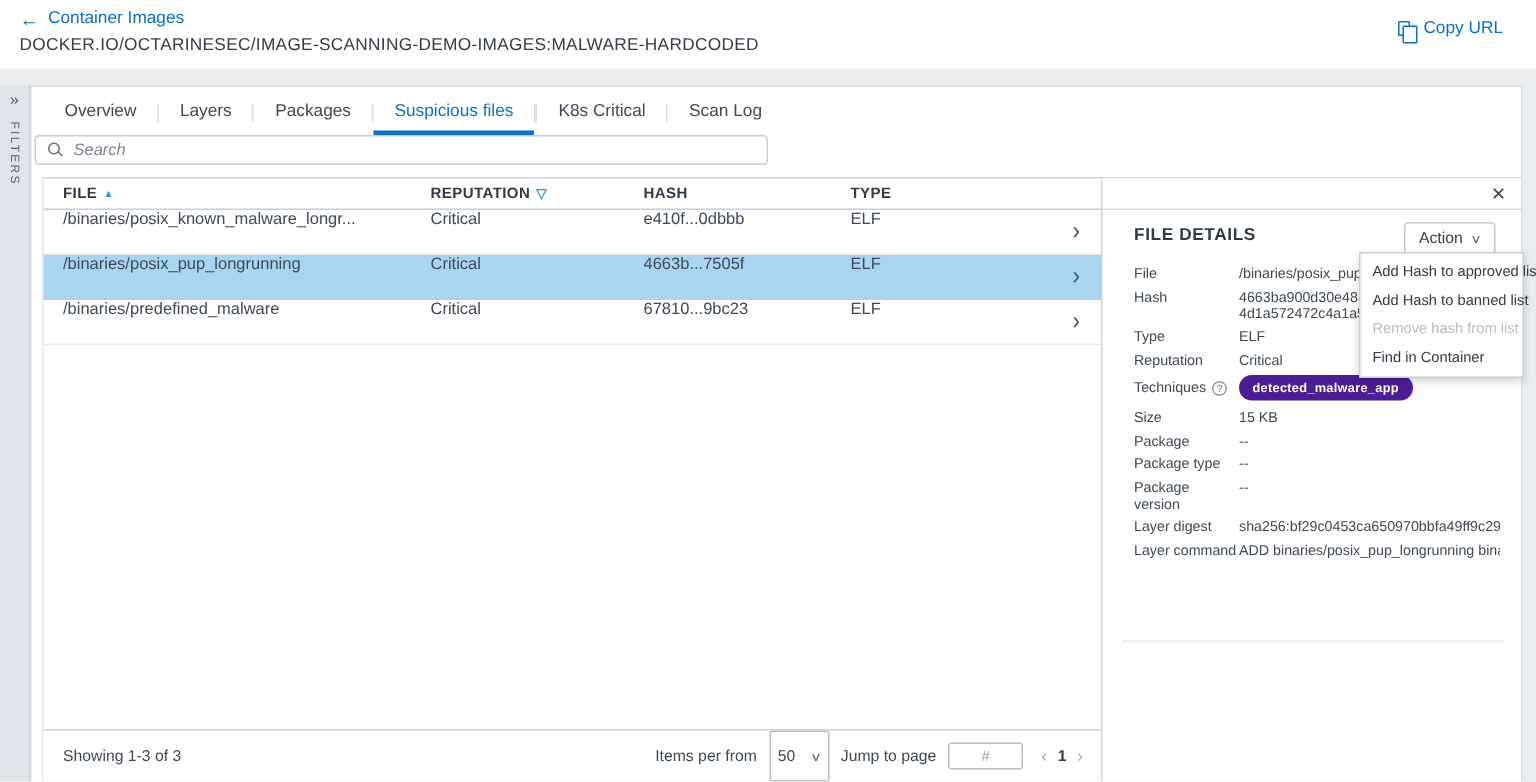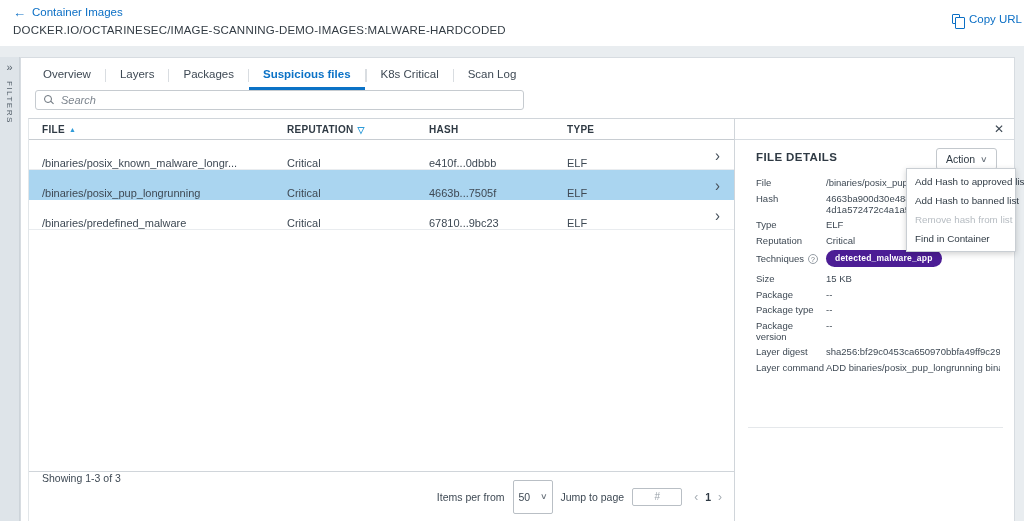--- a/index.html
+++ b/index.html
@@ -4,56 +4,56 @@
 <style>
   * { margin:0; padding:0; box-sizing:border-box; }
   html,body { width:1024px; height:521px; overflow:hidden; }
   body { font-family:"Liberation Sans", sans-serif; background:#e9edf0; position:relative; color:#3e4954; }
 
   
   .topbar { position:absolute; left:0; top:0; width:1024px; height:46px; background:#ffffff; }
   .back-link { position:absolute; left:13px; top:6px; font-size:11.5px; color:#0b6fc5; display:flex; align-items:center; gap:6px; cursor:pointer; }
   .back-arrow { font-size:13px; line-height:11px; }
   .page-title { position:absolute; left:13px; top:24px; font-size:11.5px; color:#333c44; letter-spacing:.2px; }
-  .copy-url { position:absolute; right:2px; top:13px; font-size:11.5px; color:#0b6fc5; display:flex; align-items:center; gap:6px; cursor:pointer; }
+  .copy-url { position:absolute; right:22px; top:13px; font-size:11.5px; color:#0b6fc5; display:flex; align-items:center; gap:6px; cursor:pointer; }
   .copy-icon { position:relative; width:8px; height:10px; border:1.2px solid #0b6fc5; border-radius:1px; margin-right:3px; }
   .copy-icon::after { content:""; position:absolute; left:2px; top:2px; width:8px; height:10px; border:1.2px solid #0b6fc5; background:#fff; border-radius:1px; }
 
   
   .rail { position:absolute; left:0; top:57px; bottom:0; width:20px; background:#dee4e9; border-right:1px solid #cdd4da; }
   .rail-expand { display:block; text-align:center; margin-top:4px; font-size:11px; color:#55606b; cursor:pointer; }
   .rail-label { display:block; writing-mode:vertical-rl; font-size:8px; letter-spacing:1.5px; color:#55606b; margin:8px auto 0; }
 
   
   .panel { position:absolute; left:20px; top:57px; right:9px; bottom:0; background:#ffffff; border:1px solid #d7dce1; border-bottom:none; }
 
   .tabs { position:absolute; left:8px; top:3px; height:29px; display:flex; align-items:stretch; }
   .tab { padding:0 14px; font-size:11.5px; color:#3e4954; line-height:26px; cursor:pointer; border-bottom:3px solid transparent; white-space:nowrap; }
-  .tab.active { color:#0b72c6; font-weight:bold; border-bottom-color:#0b72c6; }
+  .tab.active { color:#0b72c6; font-weight:normal; border-bottom-color:#0b72c6; }
   .tab-sep { width:1px; height:13px; background:#d9dde1; align-self:center; }
 
-  .searchbox { position:absolute; left:14px; top:32px; width:489px; height:20px; border:1px solid #c6cbd0; border-radius:3px; display:flex; align-items:center; padding-left:8px; gap:7px; background:#fff; }
+  .searchbox { position:absolute; left:2px; top:32px; width:489px; height:20px; border:1px solid #c6cbd0; border-radius:3px; display:flex; align-items:center; padding-left:8px; gap:7px; background:#fff; }
   .search-icon { position:relative; width:10px; height:10px; flex:none; }
   .search-icon::before { content:""; position:absolute; left:0; top:0; width:6px; height:6px; border:1.2px solid #6a737c; border-radius:50%; }
   .search-icon::after { content:""; position:absolute; width:4px; height:1.3px; background:#6a737c; transform:rotate(45deg); left:6px; top:7px; }
   .search-input { border:none; outline:none; flex:1; font-size:11px; font-style:italic; color:#4a545e; font-family:"Liberation Sans",sans-serif; }
   .search-input::placeholder { color:#7d858e; font-style:italic; }
 
   
   .card { position:absolute; left:7px; right:0; top:60px; bottom:0; border-top:1px solid #d0d5da; border-left:1px solid #e2e6e9; display:flex; }
   .table-side { width:705px; flex:none; position:relative; }
   .thead { height:21px; display:flex; align-items:center; padding-left:13px; border-bottom:1px solid #c8cdd2; font-size:10px; font-weight:bold; color:#2f3a44; letter-spacing:.3px; }
   .col-file { width:245px; } .col-rep { width:142px; } .col-hash { width:138px; } .col-type { width:110px; }
   .sort-asc { color:#2e9bd8; font-size:7px; margin-left:4px; vertical-align:1px; }
   .filter-ind { color:#2e9bd8; font-size:9px; margin-left:4px; }
-  .trow { height:30px; display:flex; align-items:flex-end; padding-left:13px; font-size:11px; color:#3e4954; border-bottom:1px solid #e9ecef; cursor:pointer; position:relative; }
+  .trow { height:30px; display:flex; align-items:flex-start; padding-left:13px; font-size:11px; color:#3e4954; border-bottom:1px solid #e9ecef; cursor:pointer; position:relative; }
   .trow.selected { background:#aad5f0; border-bottom-color:#aad5f0; }
   .row-chevron { position:absolute; right:14px; top:50%; transform:translateY(-54%) scale(1,1.15); font-size:15px; color:#49535d; font-weight:400; }
 
-  .tfoot { position:absolute; left:0; right:0; bottom:0; height:50px; border-top:1px solid #d0d5da; display:flex; padding:0 12px 0 13px; font-size:10.5px; color:#3e4954; background:#fff; }
+  .tfoot { position:absolute; left:0; right:0; bottom:0; height:35px; border-top:1px solid #d0d5da; display:flex; align-items:center; padding:0 12px 0 13px; font-size:10.5px; color:#3e4954; background:#fff; }
   .foot-right { margin-left:auto; display:flex; align-items:center; gap:8px; }
   .pp-select { width:40px; height:18px; border:1px solid #b9bfc5; border-radius:2px; display:flex; align-items:center; justify-content:space-between; padding:16px 5px; cursor:pointer; background:#fff; }
   .pp-caret, .action-caret { font-size:8px; color:#6a737c; transform:scaleX(1.3); }
   .jump-input { width:50px; height:18px; border:1px solid #b9bfc5; border-radius:2px; text-align:center; font-size:10px; color:#4a545e; outline:none; font-family:"Liberation Sans",sans-serif; }
   .jump-input::placeholder { color:#9aa2aa; }
   .pager { display:flex; align-items:center; gap:7px; margin-left:4px; }
   .pager-arrow { color:#a6adb4; font-size:12px; cursor:default; }
   .pager-page { font-size:10.5px; font-weight:bold; color:#2f3a44; }
 
   

